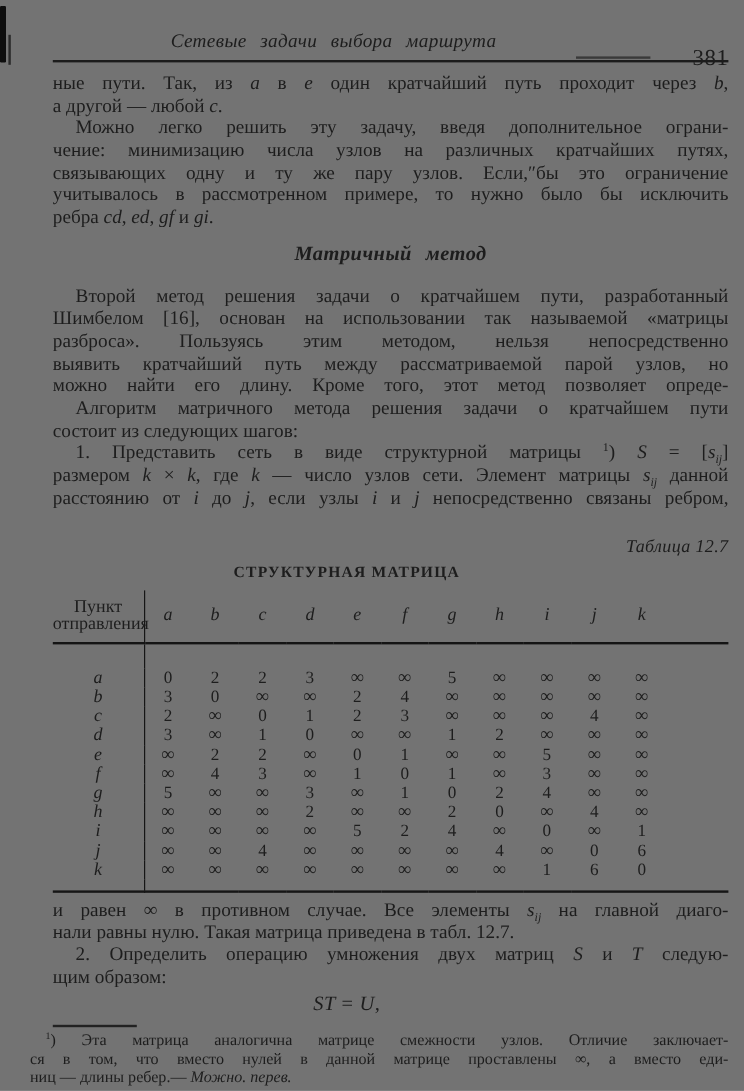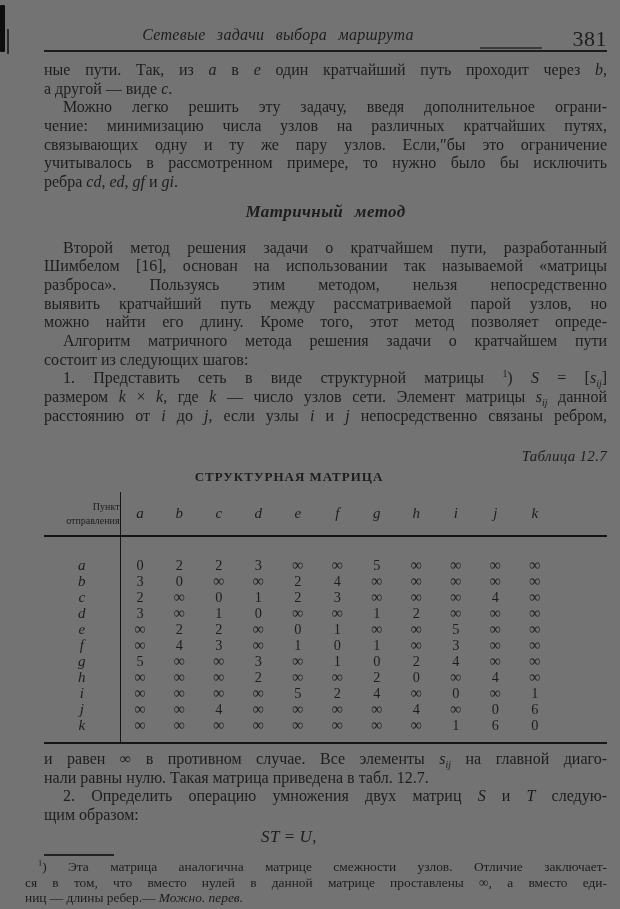--- a/index.html
+++ b/index.html
@@ -20,21 +20,21 @@
   .header{
     position:absolute;left:44px;right:13px;top:26px;
     padding-bottom:6px;border-bottom:2px solid #1c1c1c;
     text-align:center;
   }
   .rt{
     display:inline-block;
     font-style:italic;font-size:16px;word-spacing:7px;letter-spacing:0.3px;
     padding-right:95px;
   }
-  .pn{position:absolute;right:0;top:0;font-size:22px;letter-spacing:0.5px;}
+  .pn{position:absolute;right:0;top:12px;font-size:19px;letter-spacing:0.5px;}
   .rule-extra{position:absolute;left:480px;top:47px;width:62px;height:1.5px;background:#3a3a3a;}
   
   .sec{position:absolute;left:44px;right:13px;font-size:16px;line-height:18.65px;}
   #body1{top:61px;}
   #body2{top:750px;}
   .line{text-align:left;}
   .line.just{text-align:justify;text-align-last:justify;}
   .para.indent .line:first-child{text-indent:19px;}
   .it{font-style:italic;}
   sup{font-size:0.62em;line-height:0;vertical-align:super;}
@@ -51,21 +51,21 @@
     font-weight:bold;font-size:13px;letter-spacing:1px;
   }
   table.matrix{
     position:absolute;left:44px;top:492px;width:563px;
     border-collapse:collapse;table-layout:fixed;
     border-bottom:2.2px solid #161616;
   }
   table.matrix th,table.matrix td{padding:0;font-weight:normal;}
   .matrix thead tr{height:44px;}
   .matrix thead th{border-bottom:2.2px solid #141414;vertical-align:middle;}
-  th.corner{font-size:10px;line-height:13.5px;text-align:right;}
+  th.corner{font-size:15px;line-height:13.5px;text-align:center;}
   th.colhead{font-style:italic;font-size:15px;text-align:center;}
   .vbar{border-right:1.5px solid #161616;}
   tr.gap{height:21px;}
   tr.datarow{height:15px;}
   tr.padrow{height:10px;}
   .matrix tbody th.lbl{
     font-style:italic;font-size:15px;text-align:center;line-height:15px;
   }
   .matrix tbody td{font-size:14.3px;text-align:center;line-height:15px;}
   .inf{font-size:15.5px;line-height:1;}
@@ -88,21 +88,21 @@
 
   <div class="header">
     <span class="rt">Сетевые задачи выбора маршрута</span>
     <span class="pn">381</span>
   </div>
   <div class="rule-extra"></div>
 
   <div class="sec" id="body1">
       <div class="para">
         <div class="line just"><span>ные пути. Так, из </span><span class="it">a</span><span> в </span><span class="it">e</span><span> один кратчайший путь проходит через </span><span class="it">b</span><span>,</span></div>
-        <div class="line"><span>а другой — виде </span><span class="it">c</span><span>.</span></div>
+        <div class="line"><span>а другой — любой </span><span class="it">c</span><span>.</span></div>
       </div>
       <div class="para indent">
         <div class="line just"><span>Можно легко решить эту задачу, введя дополнительное ограни-</span></div>
         <div class="line just"><span>чение: минимизацию числа узлов на различных кратчайших путях,</span></div>
         <div class="line just"><span>связывающих одну и ту же пару узлов. Если,″бы это ограничение</span></div>
         <div class="line just"><span>учитывалось в рассмотренном примере, то нужно было бы исключить</span></div>
         <div class="line"><span>ребра </span><span class="it">cd</span><span>, </span><span class="it">ed</span><span>, </span><span class="it">gf</span><span> и </span><span class="it">gi</span><span>.</span></div>
       </div>
       <div class="heading">Матричный метод</div>
       <div class="para indent">

